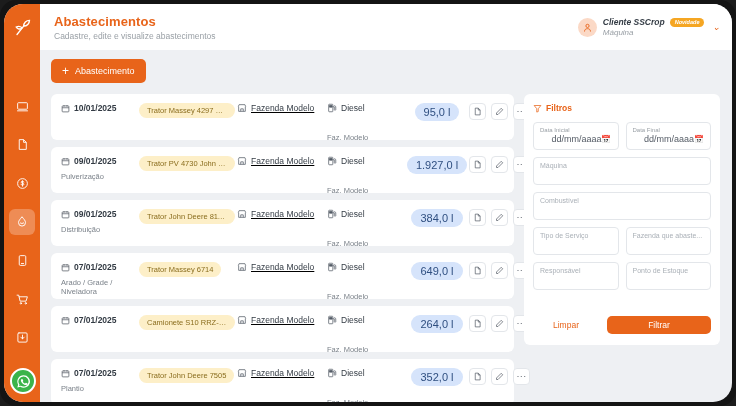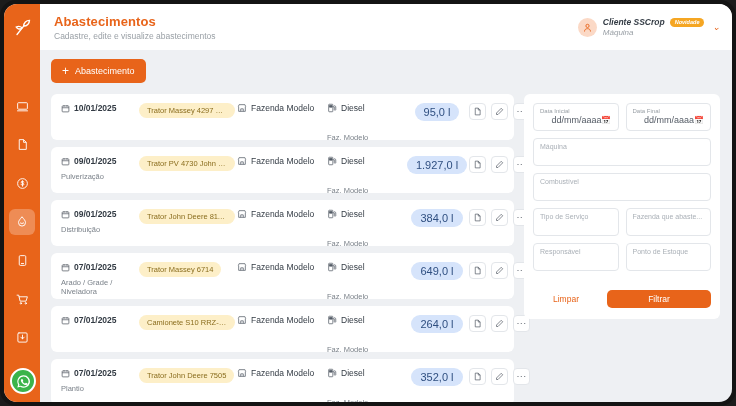--- a/index.html
+++ b/index.html
@@ -12,21 +12,21 @@
   .device {
     position: absolute; inset: 0;
     background: #141414;
     border-radius: 16px;
     padding: 4px;
   }
   .screen {
     position: relative;
     width: 100%; height: 100%;
     background: #eef0f3;
-    border-radius: 13px;
+    border-radius: 19px;
     overflow: hidden;
     display: flex;
   }
 
   
   .sidebar {
     width: 36px;
     flex: 0 0 36px;
     background: #e8641a;
     display: flex;
@@ -170,21 +170,21 @@
     color: #8a6d1e;
     font-size: 7.5px;
     padding: 3px 8px;
     border-radius: 10px;
     display: inline-block;
     max-width: 96px;
     overflow: hidden;
     white-space: nowrap;
     text-overflow: ellipsis;
   }
-  .cell-farm { width: 90px; flex: 0 0 90px; display: flex; align-items: center; gap: 4px; }
+  .cell-farm { width: 90px; flex: 0 0 90px; display: flex; align-items: center; gap: 4px; text-decoration: underline; }
   .farm-txt { font-size: 8.5px; color: #333b44; }
   .cell-fuel { width: 78px; flex: 0 0 78px; }
   .fuel-line { display: flex; align-items: center; gap: 4px; }
   .fuel-txt { font-size: 8.5px; color: #333b44; }
   .fuel-sub { font-size: 7.5px; color: #7b828a; margin-top: 20px; }
   .cell-qty { width: 64px; flex: 0 0 64px; display: flex; justify-content: center; }
   .chip-qty {
     background: #d6e4fb;
     color: #2f4f80;
     font-size: 11px;
@@ -229,21 +229,21 @@
   .f-label { font-size: 6px; color: #9aa0a6; display: block; }
   .f-value {
     font-size: 9px; color: #555c66;
     display: flex; align-items: center; justify-content: flex-end;
     margin-top: 1px;
   }
   .f-ph { font-size: 7px; color: #aab0b7; }
   .cal-ico { color: #555c66; font-size: 8px; }
   .f-actions {
     display: flex; align-items: center; gap: 8px;
-    margin-top: 19px;
+    margin-top: 26px;
   }
   .btn-clear {
     flex: 0 0 66px;
     background: none; border: none;
     color: #e8641a;
     font-size: 8.5px;
     cursor: pointer;
     font-family: inherit;
     text-align: center;
   }
@@ -666,20 +666,26 @@
                   </button>
                   <button class="act-btn">
                     <span class="dots">···</span>
                   </button>
                 </div>
               </div>
             </div>
 
         <aside class="filter-col">
           <div class="filters">
+            <div class="filters-head">
+              <svg width="9" height="9" viewBox="0 0 24 24" fill="none" stroke="#e8641a" stroke-width="2" stroke-linejoin="round">
+                <path d="M3 4h18l-7 8.5V20l-4 1.5v-9z"></path>
+              </svg>
+              <span>Filtros</span>
+            </div>
 
             <div class="f-row">
               <div class="field">
                 <span class="f-label">Data Inicial</span>
                 <span class="f-value">
                   <span>dd/mm/aaaa</span>
                   <span class="cal-ico">📅</span>
                 </span>
               </div>
               <div class="field">

